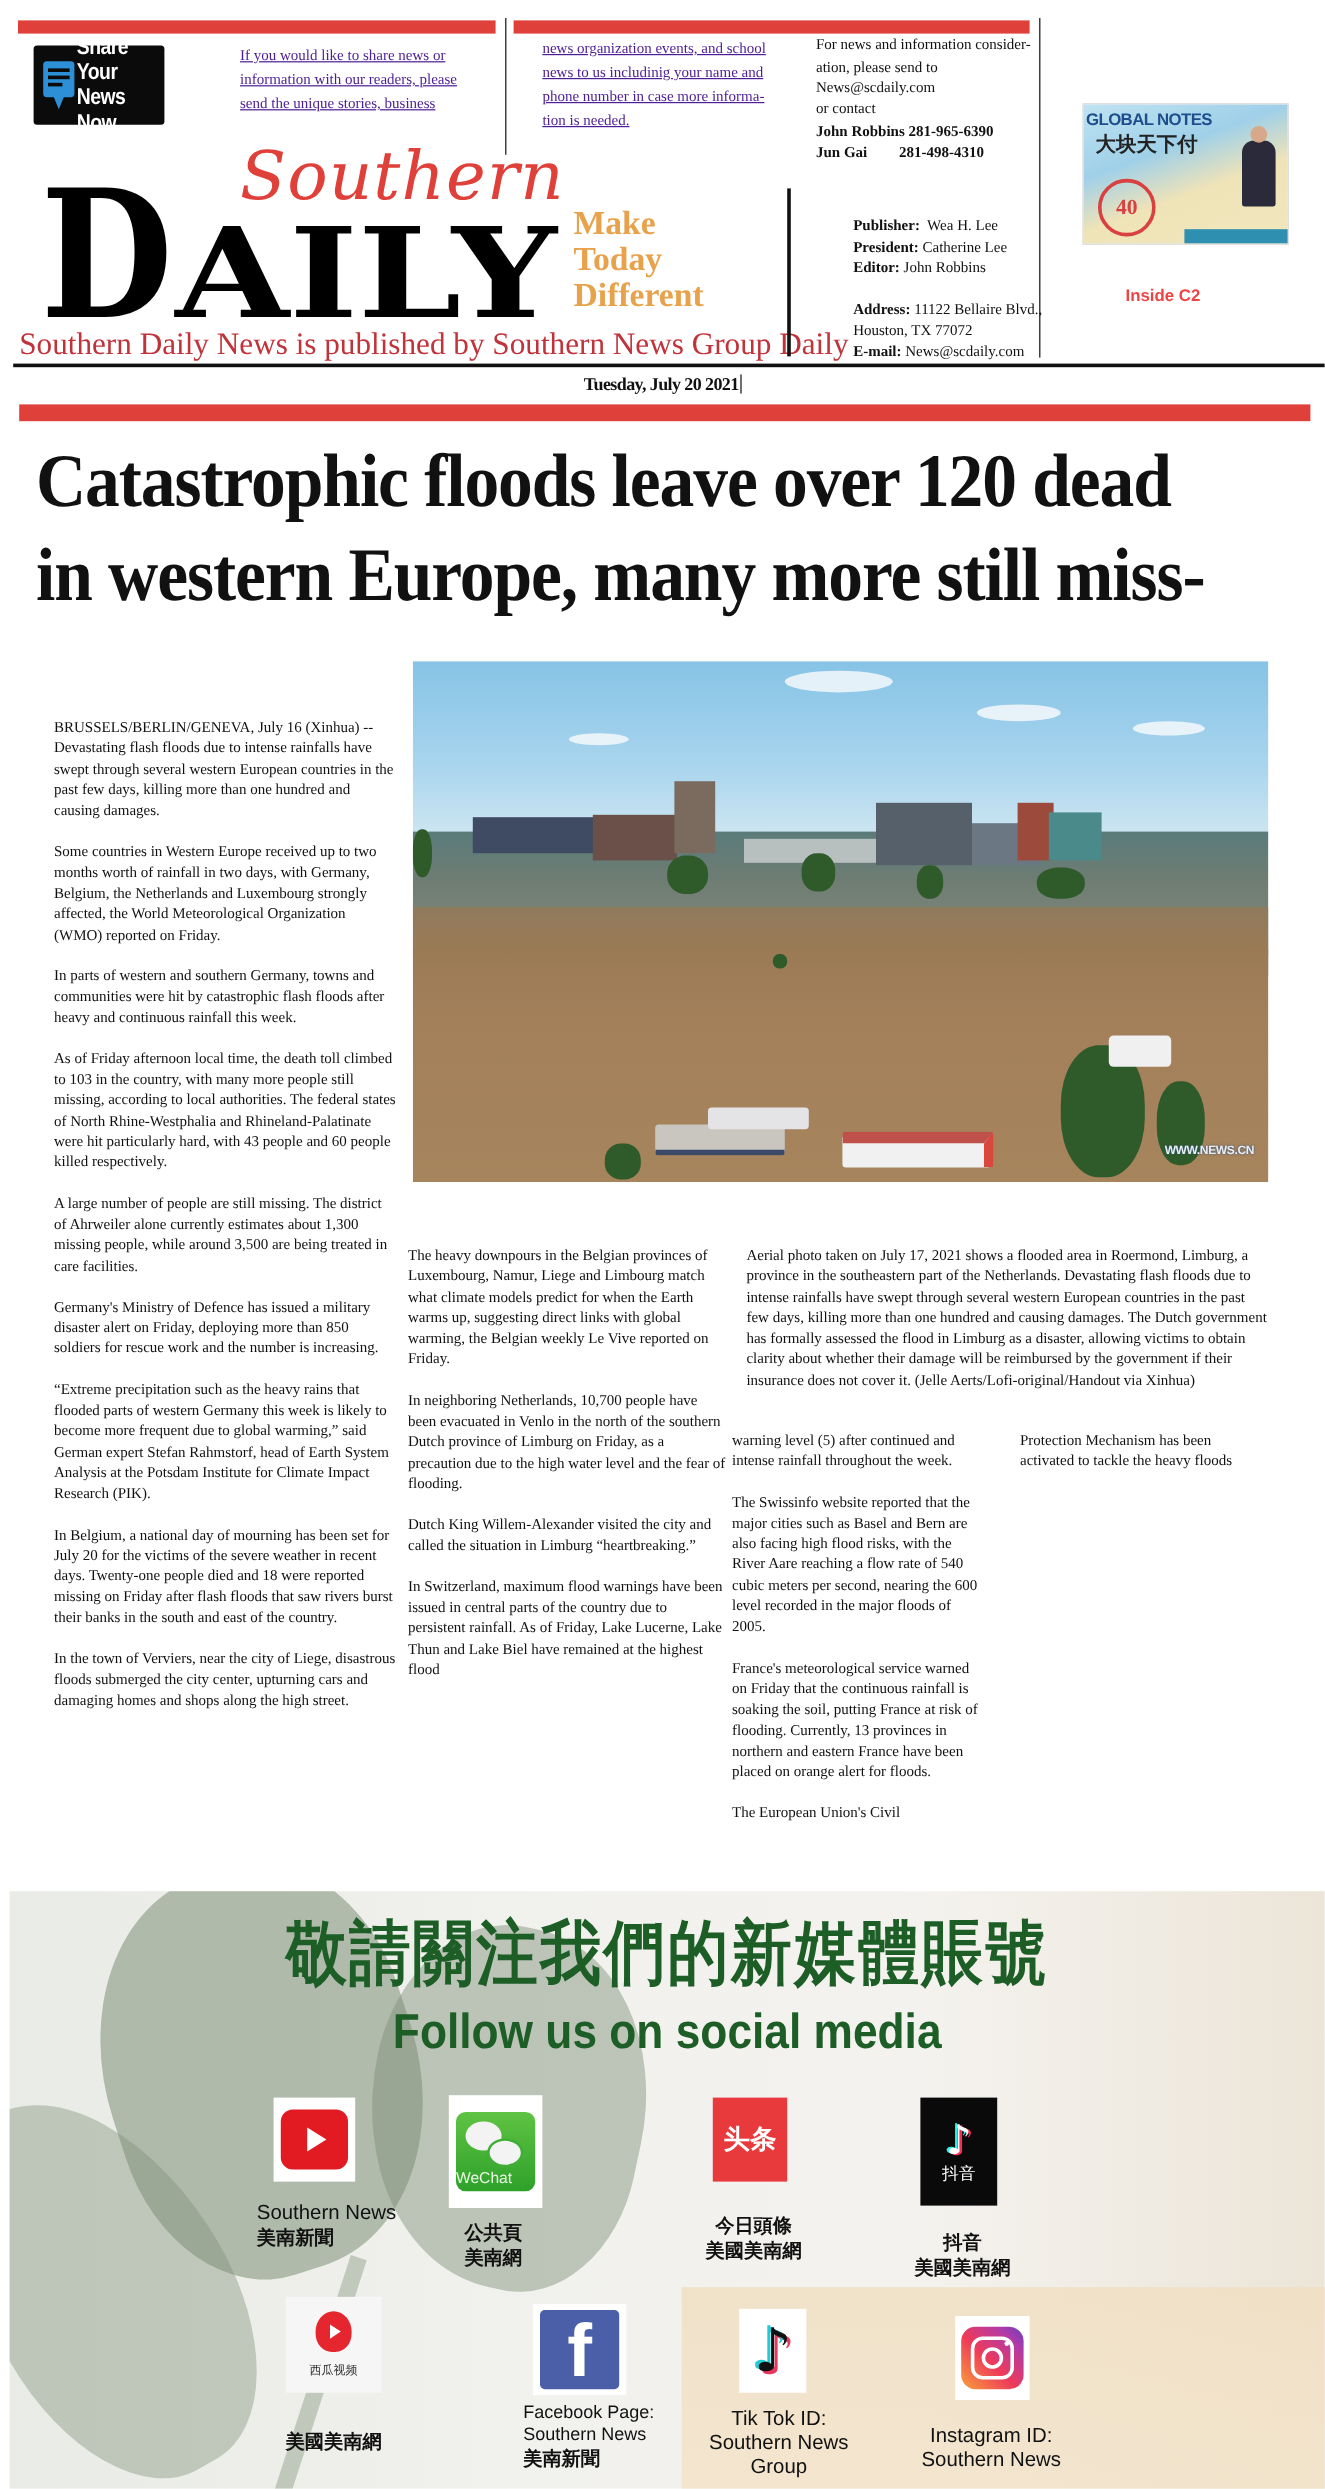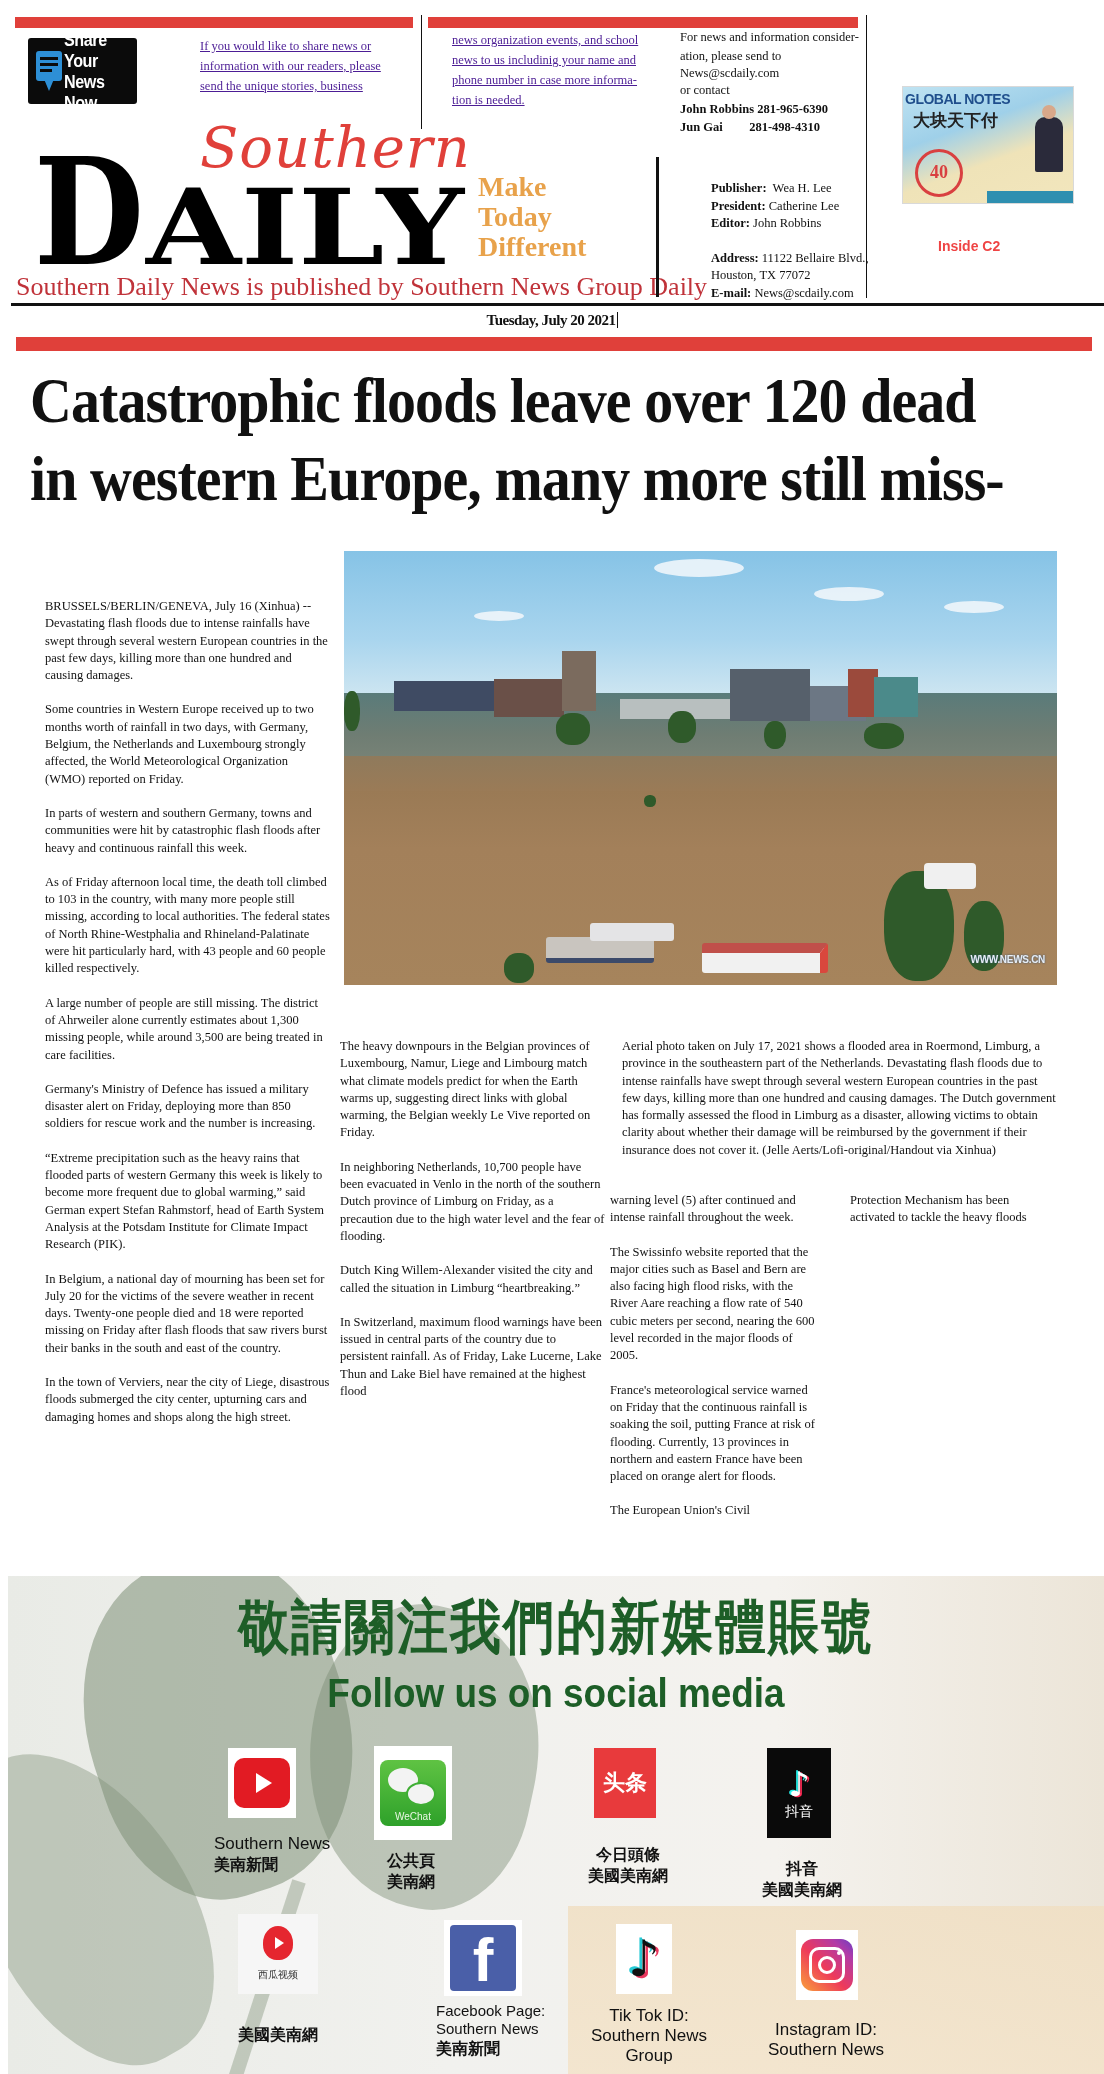--- a/index.html
+++ b/index.html
@@ -235,21 +235,21 @@
   </a>
   <div class="slabel" style="left:206px;top:258px;width:130px;text-align:left;">
     <span class="en">Southern News</span>
     <span class="cn">美南新聞</span>
   </div>
 
   <a class="sicon" style="left:366px;top:170px;width:78px;height:94px;background:#fff;">
     <span style="position:relative;width:66px;height:66px;background:linear-gradient(180deg,#5fc343,#2ea12a);border-radius:8px;display:block;">
       <span style="position:absolute;left:8px;top:8px;width:30px;height:24px;background:#f3f3f3;border-radius:50%;"></span>
       <span style="position:absolute;left:26px;top:22px;width:30px;height:24px;background:#f3f3f3;border-radius:50%;border:2px solid #3fae34;"></span>
-      <span style="position:absolute;left:0;bottom:4px;width:100%;text-align:center;font-family:'Liberation Sans',sans-serif;font-size:10px;color:#eaf7e4;">WeChat</span>
+      <span style="position:absolute;left:0;bottom:4px;width:100%;font-family:'Liberation Sans',sans-serif;font-size:13px;color:#eaf7e4;">WeChat</span>
     </span>
   </a>
   <div class="slabel" style="left:338px;top:274px;width:130px;">
     <span class="cn">公共頁</span>
     <span class="cn">美南網</span>
   </div>
 
   <a class="sicon" style="left:586px;top:172px;width:62px;height:70px;background:#e83a3c;">
     <span style="font-family:'DejaVu Sans',sans-serif;font-weight:bold;font-size:22px;color:#fff;">头条</span>
   </a>

